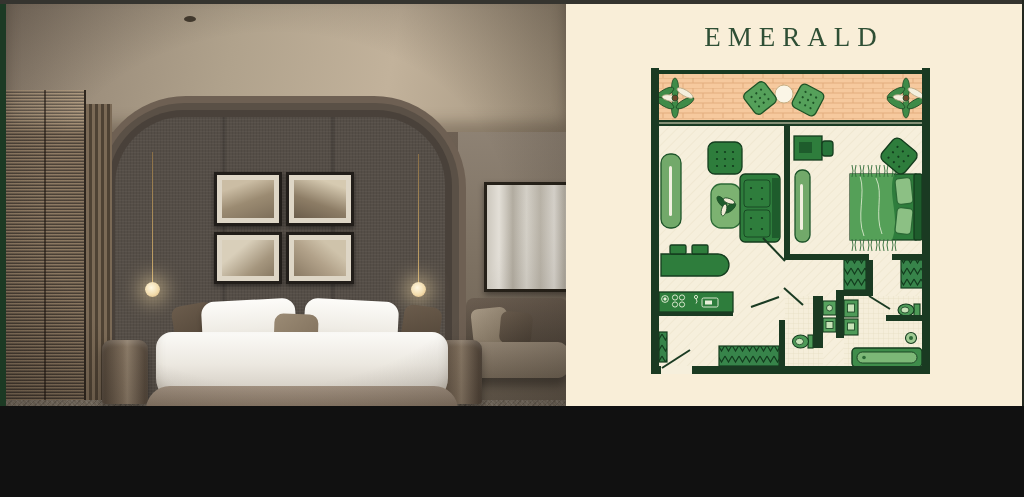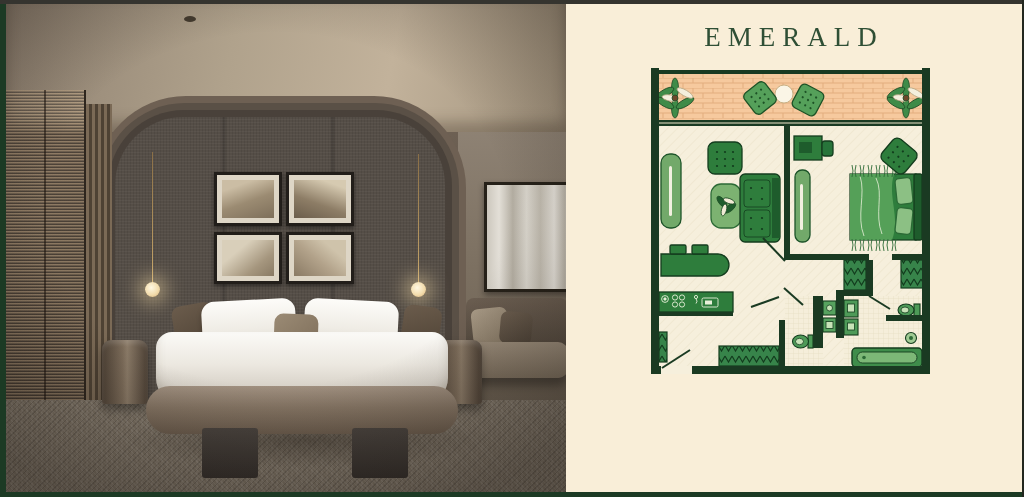--- a/index.html
+++ b/index.html
@@ -1,16 +1,16 @@
 <!DOCTYPE html>
 <html><head>
 <meta charset="utf-8">
 <style>
   html,body{margin:0;padding:0;background:#111;}
-  #stage{position:relative;width:1024px;height:497px;background:#1c3a24;overflow:hidden;
+  #stage{position:relative;width:1024px;height:406px;background:#1c3a24;overflow:hidden;
          font-family:"Liberation Serif",serif;}
   .abs{position:absolute;}
   
   #topbar{left:0;top:0;width:1024px;height:4px;background:#35342f;z-index:40;}
   #rightedge{right:0;top:0;width:2px;height:497px;background:#23271f;z-index:40;}
   
   #photo{left:6px;top:4px;width:560px;height:488px;overflow:hidden;background:#6a5d4f;}
   #wallbase{left:0;top:0;width:560px;height:488px;
     background:linear-gradient(180deg,#75675a 0%,#675b4e 45%,#584d42 100%);}
   #rightwall{left:452px;top:80px;width:108px;height:408px;

